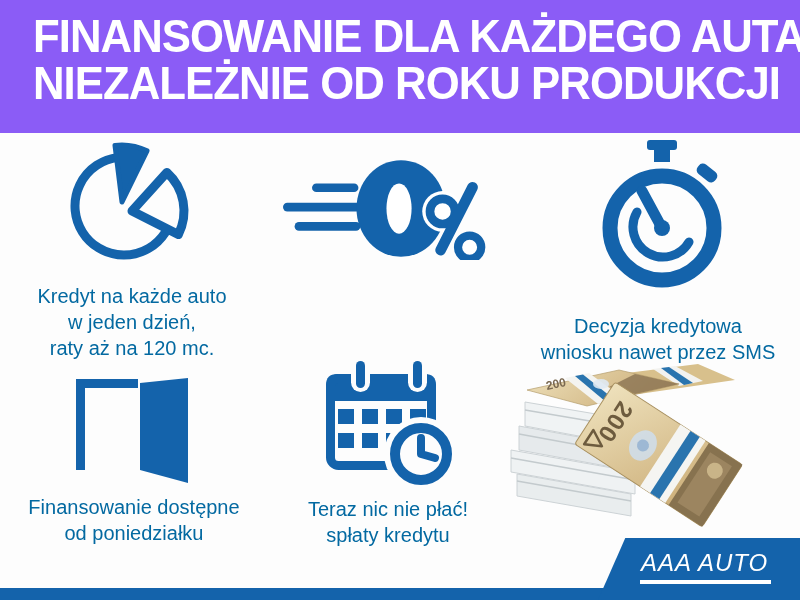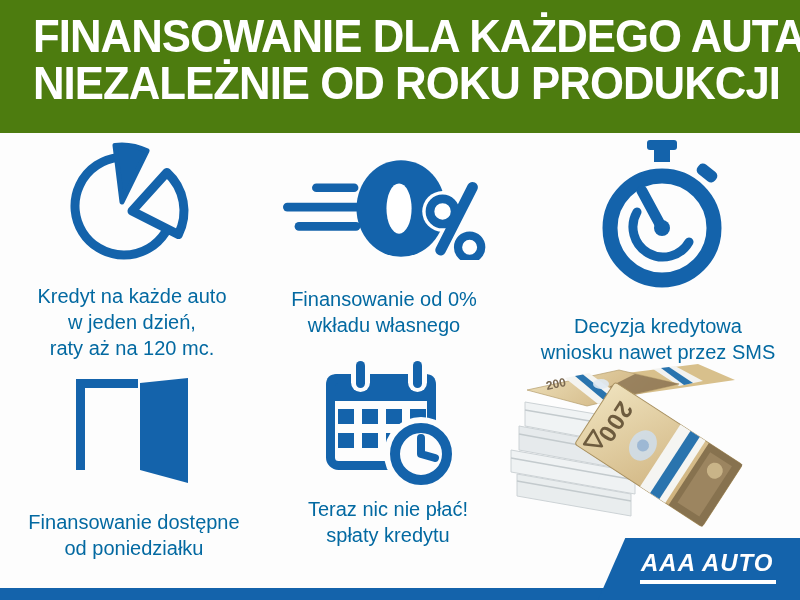--- a/index.html
+++ b/index.html
@@ -4,59 +4,59 @@
 <style>
   html,body{margin:0;padding:0;}
   .poster{
     position:relative; width:800px; height:600px; overflow:hidden;
     background:#fdfdfd;
     font-family:"Liberation Sans", sans-serif;
   }
   
   .header{
     position:absolute; left:0; top:0; width:800px; height:133px;
-    background:#4d7c0f; color:#ffffff;
+    background:#8b5cf6; color:#ffffff;
     padding:13px 0 0 33px; box-sizing:border-box;
   }
   .header .hline{
     display:block; white-space:nowrap;
     font-size:46px; font-weight:bold; line-height:47px; letter-spacing:-1px;
     transform:scaleX(0.95); transform-origin:0 50%;
   }
   
   .icon-box{position:absolute;}
   .ftext{
     position:absolute; width:250px; text-align:center;
     color:#0369a1; font-size:20px; line-height:26px; font-weight:400;
   }
   .t1{left:7px;   top:283px;}
   .t2{left:259px; top:286px;}
   .t3{left:533px; top:282px;margin-top:31px;}
-  .t4{left:9px;   top:494px;margin-top:15px;}
+  .t4{left:9px;   top:494px;}
   .t5{left:263px; top:496px;}
   .i1{left:64px;  top:140px;}
   .i2{left:283px; top:158px;}
   .i3{left:597px; top:140px;}
   .i4{left:76px;  top:366px;}
   .i5{left:322px; top:359px;}
   .i6{left:503px; top:354px;}
   
   .footer-bar{
     position:absolute; left:0; bottom:0; width:800px; height:12px;
     background:#1463ab;
   }
   .logo{
     position:absolute; left:598px; top:538px; width:202px; height:62px;
     background:#1463ab;
     -webkit-clip-path:polygon(13.5% 0, 100% 0, 100% 100%, 0 100%);
     clip-path:polygon(13.5% 0, 100% 0, 100% 100%, 0 100%);
   }
   .logo-text{
     position:absolute; left:42px; top:11px;
-    color:#ffffff; font-size:24px; font-weight:bold; font-style:italic;
+    color:#ffffff; font-size:24px; font-weight:normal; font-style:italic;
     letter-spacing:1px; white-space:nowrap;
     border-bottom:4px solid #ffffff; padding:0 3px 3px 1px;
   }
   svg{display:block;}
 </style>
 </head>
 <body>
 
 <div class="poster">
 
@@ -83,24 +83,20 @@
       <rect x="30" y="26" width="48" height="9" rx="4.5" fill="#1463ab"></rect>
       <rect x="0" y="46" width="92" height="9" rx="4.5" fill="#1463ab"></rect>
       <rect x="12" y="66" width="68" height="9" rx="4.5" fill="#1463ab"></rect>
       <ellipse cx="122" cy="52" rx="46" ry="50" fill="#1463ab"></ellipse>
       <ellipse cx="120" cy="52" rx="13" ry="26" fill="#ffffff"></ellipse>
       <circle cx="165" cy="55" r="21" fill="#ffffff"></circle>
       <circle cx="165" cy="55" r="13" fill="#ffffff" stroke="#1463ab" stroke-width="9"></circle>
       <line x1="196" y1="30" x2="163" y2="95" stroke="#1463ab" stroke-width="11" stroke-linecap="round"></line>
       <circle cx="193" cy="92" r="12" fill="#ffffff" stroke="#1463ab" stroke-width="8.5"></circle>
     </svg>
-  </div>
-  <div class="ftext t2">
-    <div>Finansowanie od 0%</div>
-    <div>wkładu własnego</div>
   </div>
 
   <div class="icon-box i3">
     <svg width="130" height="152" viewBox="0 0 130 152">
       <rect x="50" y="0" width="30" height="10" rx="3" fill="#1463ab"></rect>
       <rect x="57" y="8" width="16" height="14" fill="#1463ab"></rect>
       <g transform="translate(110,33) rotate(38)">
         <rect x="-11" y="-6" width="22" height="12" rx="5" fill="#1463ab"></rect>
       </g>
       <circle cx="65" cy="88" r="52" fill="none" stroke="#1463ab" stroke-width="15"></circle>

